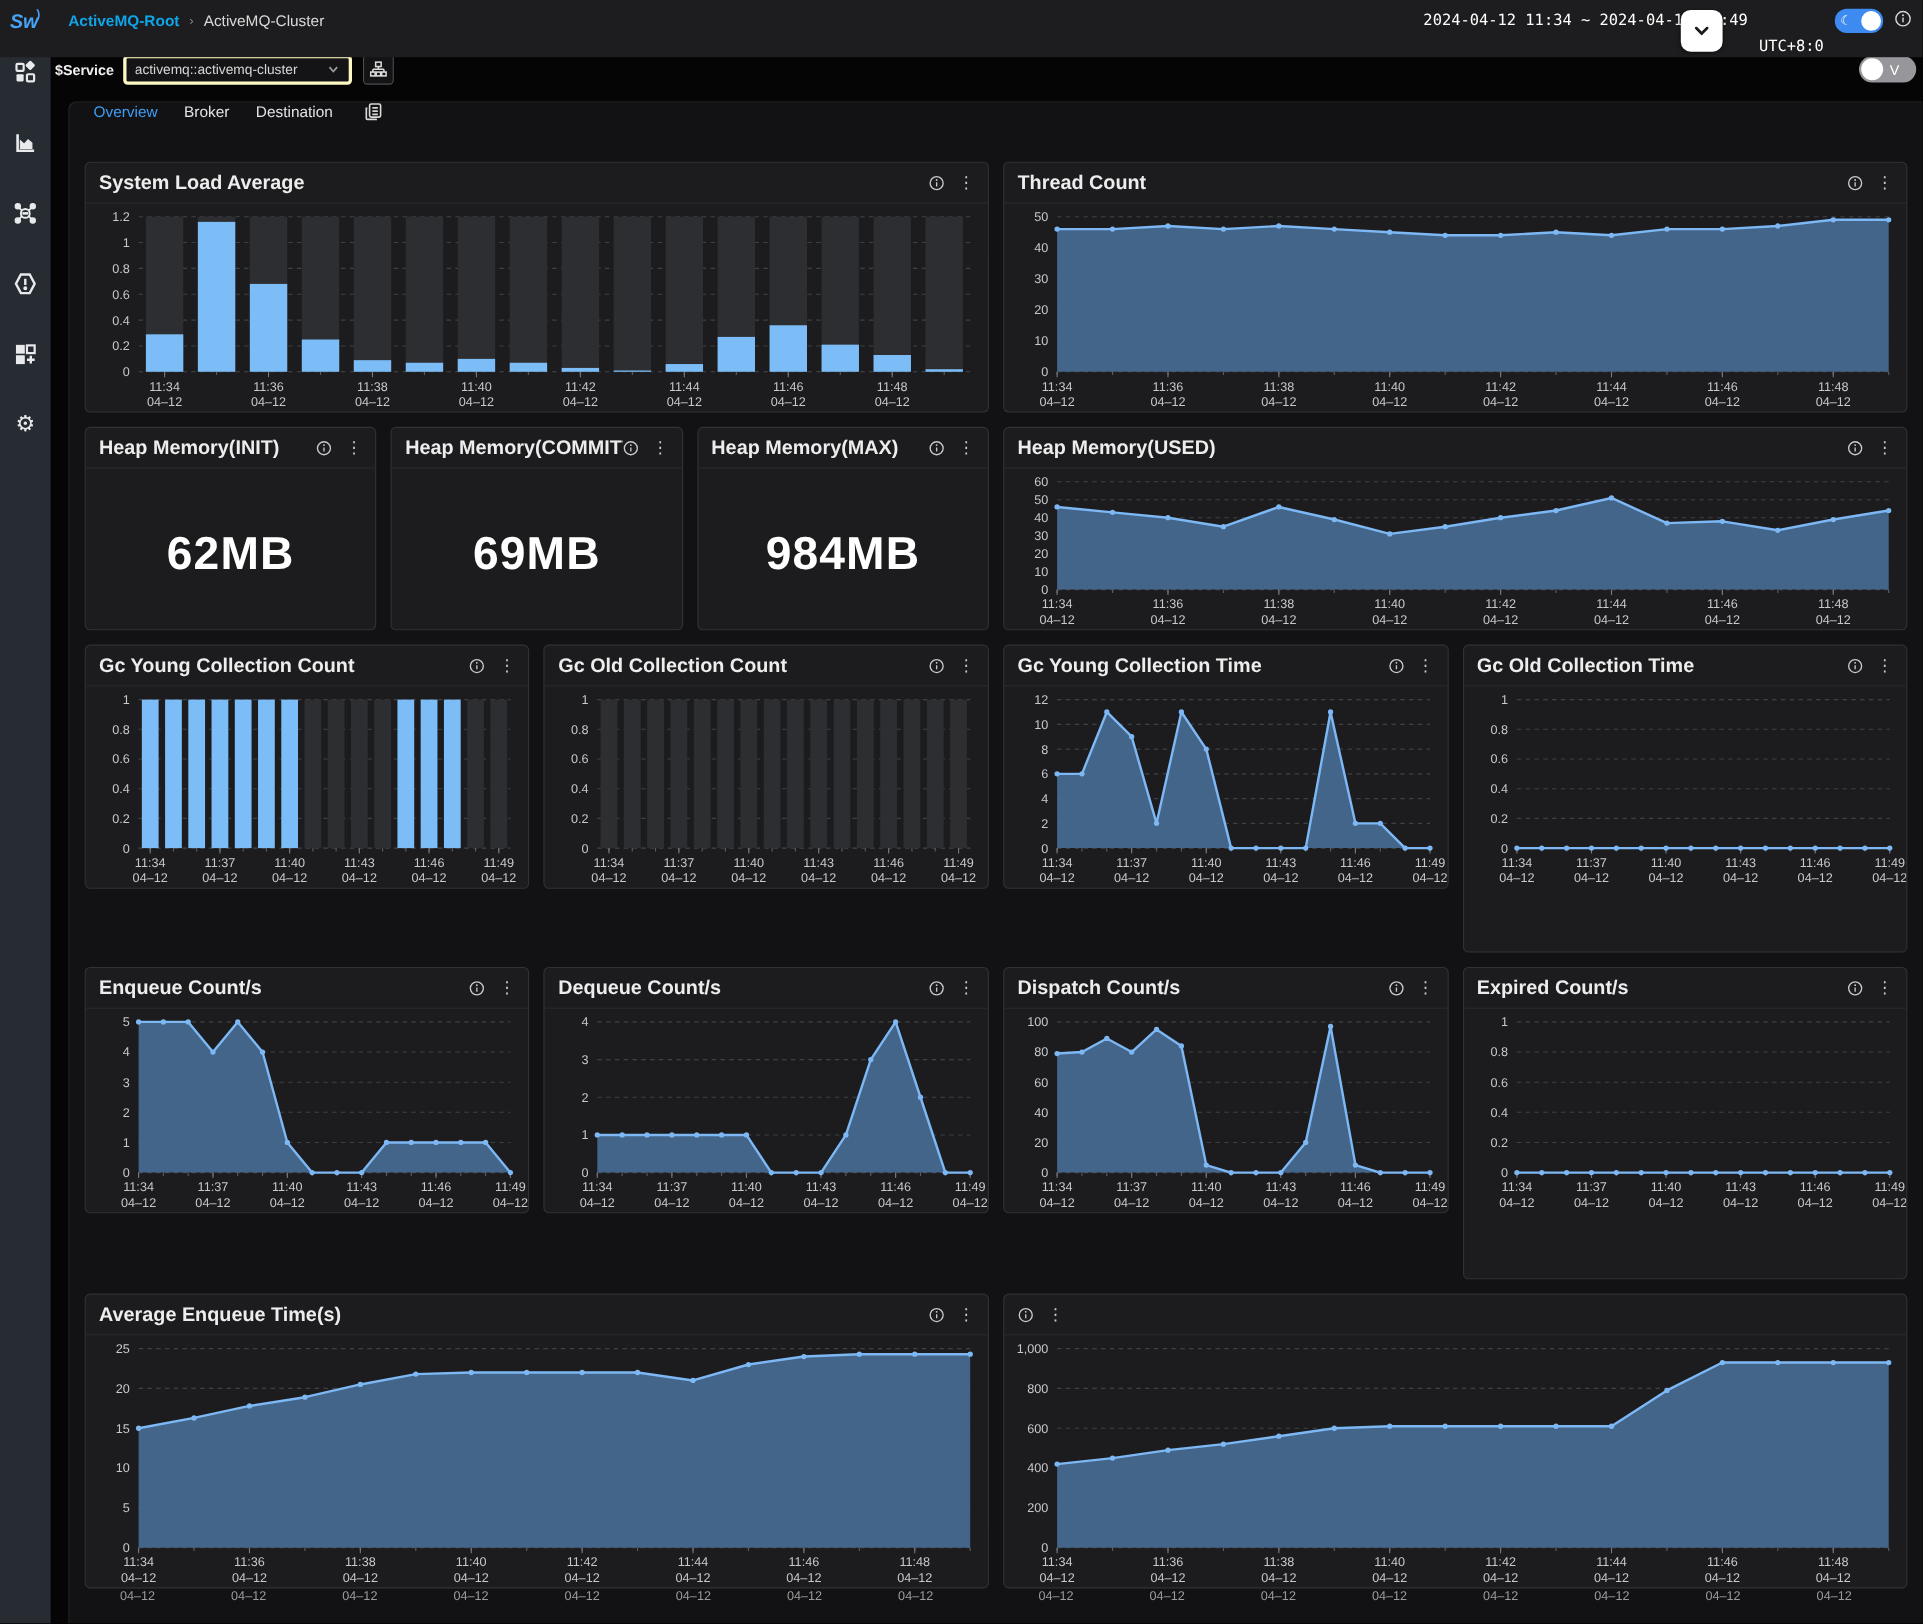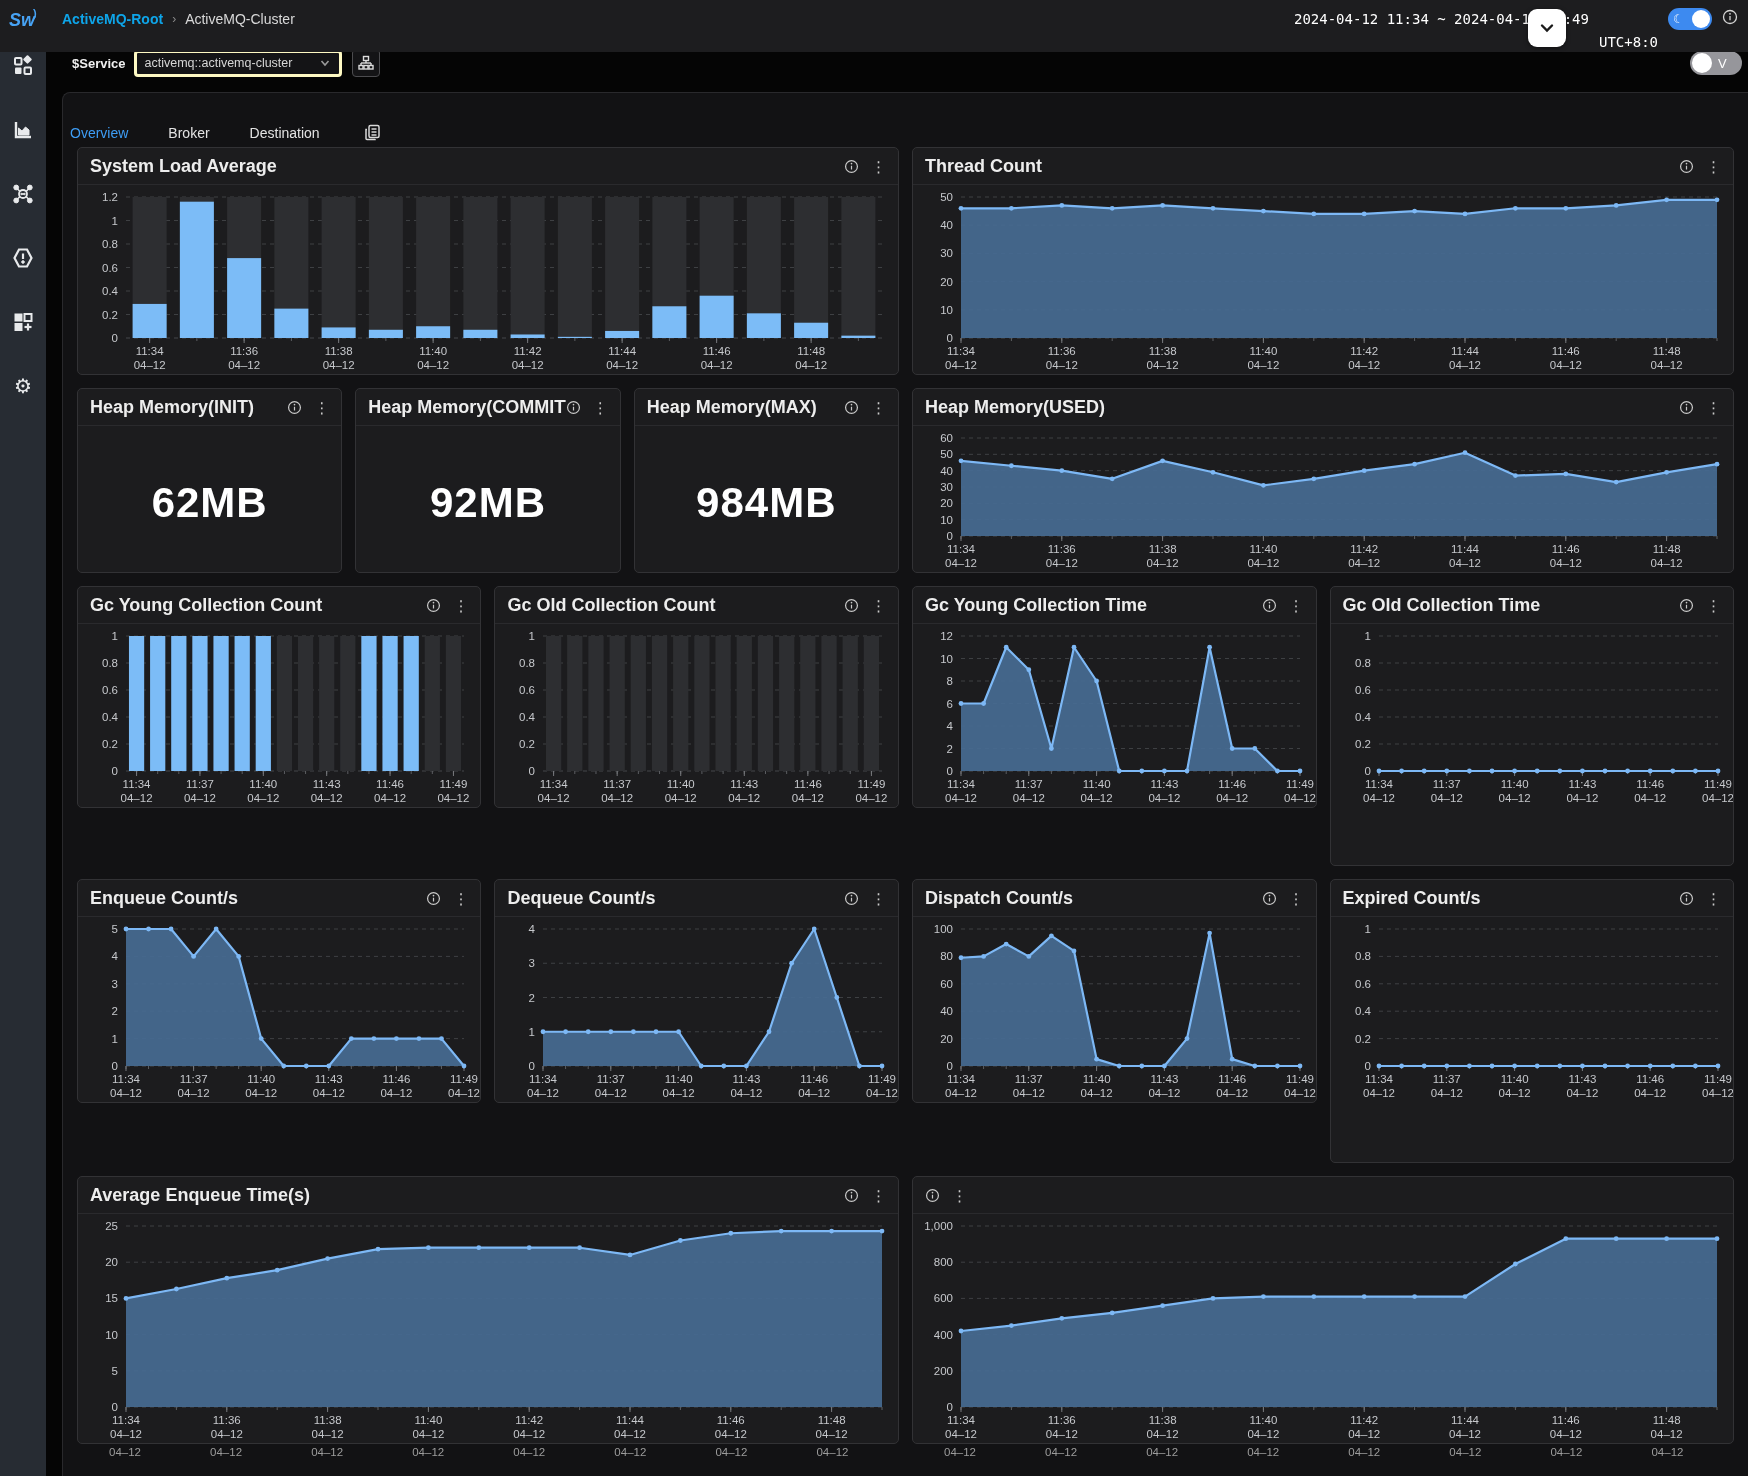--- a/index.html
+++ b/index.html
@@ -25,33 +25,33 @@
   .collapse-btn svg { stroke:#1a1a1a; }
 
   
   .sidebar { position:absolute; left:0; top:38px; bottom:0; width:46px; background:#272c33; display:flex; flex-direction:column; align-items:center; padding-top:16px; gap:40px; z-index:4; }
   .side-item { width:24px; height:24px; display:flex; align-items:center; justify-content:center; color:#e8eaec; cursor:pointer; }
   .side-item svg { stroke:#e8eaec; fill:none; }
   .gear-glyph { font-size:20px; color:#e8eaec; line-height:20px; }
 
   
   .servicebar { position:absolute; left:46px; top:38px; width:1702px; height:50px; background:#050505; display:flex; align-items:center; }
-  .svc-label { color:#f0f0f0; font-size:13px; font-weight:700; margin-left:26px; }
+  .svc-label { color:#f0f0f0; font-size:13px; font-weight:700; margin-left:4px; }
   .svc-select { margin-left:8px; width:208px; height:27px; background:#141416; border:3px solid #fef9c3; border-radius:4px; display:flex; align-items:center; padding:0 8px; cursor:pointer; }
   .svc-select .val { color:#d6d6d6; font-size:12.5px; flex:1; white-space:nowrap; overflow:hidden; }
   .svc-select svg { stroke:#9a9a9a; flex:0 0 auto; }
   .topo-btn { margin-left:10px; width:28px; height:28px; border:1px solid #4c4c4f; border-radius:4px; display:flex; align-items:center; justify-content:center; cursor:pointer; background:#141416; }
   .topo-btn svg { stroke:#dcdcdc; fill:none; }
   .v-toggle { position:absolute; right:6px; top:13px; width:52px; height:24px; border-radius:12px; background:#96969b; display:flex; align-items:center; cursor:pointer; }
   .v-toggle .knob { width:20px; height:20px; border-radius:50%; background:#fff; margin-left:2px; }
   .v-toggle .lbl { color:#fff; font-size:13px; margin-left:6px; }
 
   
   .content { position:absolute; left:62px; top:92px; right:0; bottom:0; background:#121214; border:1px solid #29292c; border-right:none; border-bottom:none; border-radius:8px 0 0 0; overflow:hidden; }
-  .tabs { height:48px; display:flex; align-items:flex-end; gap:40px; padding-left:7px; }
+  .tabs { height:48px; display:flex; align-items:flex-start; gap:24px; padding-left:22px; }
   .tab { font-size:14px; color:#e3e3e3; background:none; border:none; cursor:pointer; font-family:"Liberation Sans", sans-serif; }
   .tab.active { color:#3e9df5; }
   .tab-copy-icon { margin-left:4px; cursor:pointer; display:flex; }
   .tab-copy-icon svg { stroke:#d8d8d8; fill:none; }
 
   .grid { display:grid; grid-template-columns:repeat(12, 1fr); gap:13px; margin:6px 14px 0 14px; }
   .panel { background:#1c1c1e; border:1px solid #323235; border-radius:5px; overflow:hidden; }
   .panel-header { height:37px; display:flex; align-items:center; padding:0 12px; border-bottom:1px solid #2a2a2d; }
   .panel-title { color:#ededed; font-size:18px; font-weight:700; flex:1; white-space:nowrap; overflow:hidden; }
   .panel-icons { display:flex; align-items:center; gap:12px; }
@@ -410,21 +410,21 @@
                 <svg width="15" height="15" viewBox="0 0 16 16">
                   <circle cx="8" cy="8" r="6.3" stroke-width="1.3"></circle>
                   <line x1="8" y1="7.2" x2="8" y2="11.2" stroke-width="1.3"></line>
                   <circle cx="8" cy="4.9" r="0.9" fill="#c9c9c9" stroke="none"></circle>
                 </svg>
               </span>
               <span class="dots">⋮</span>
             </span>
           </div>
           <div class="panel-body">
-            <div class="bignum"><span>92</span><span>MB</span></div>
+            <div class="bignum"><span>69</span><span>MB</span></div>
           </div>
         </article>
         <article class="panel" style="grid-column: span 2; height: 185px;">
           <div class="panel-header">
             <span class="panel-title">Heap Memory(MAX)</span>
             <span class="panel-icons">
               <span class="icn">
                 <svg width="15" height="15" viewBox="0 0 16 16">
                   <circle cx="8" cy="8" r="6.3" stroke-width="1.3"></circle>
                   <line x1="8" y1="7.2" x2="8" y2="11.2" stroke-width="1.3"></line>

